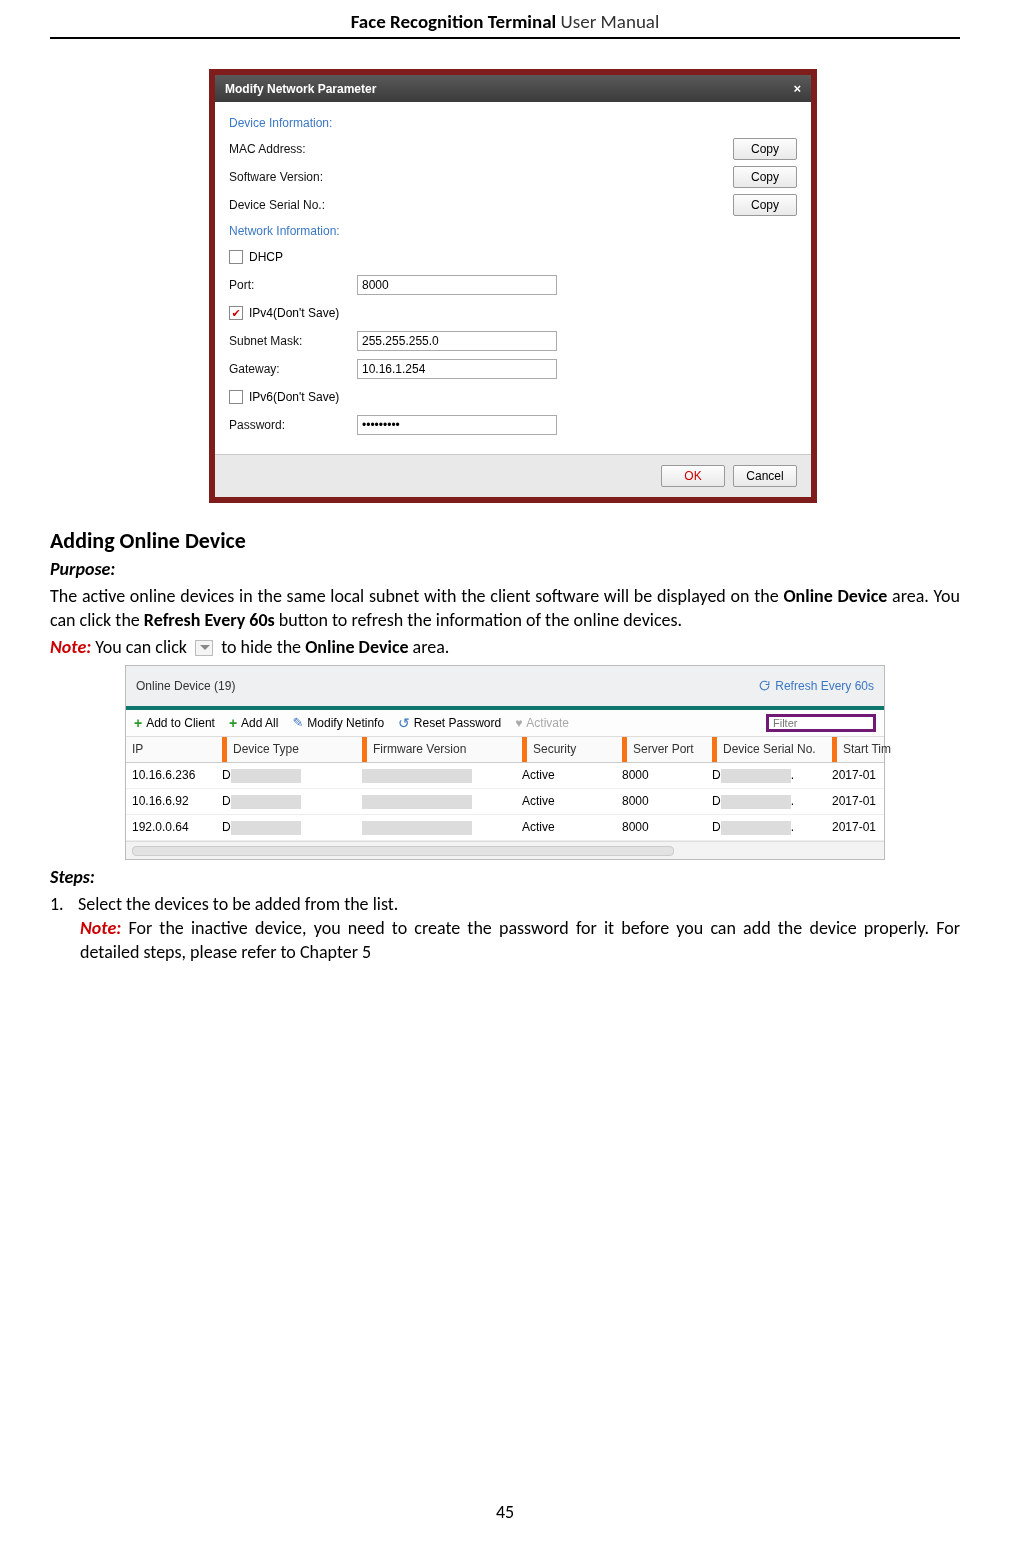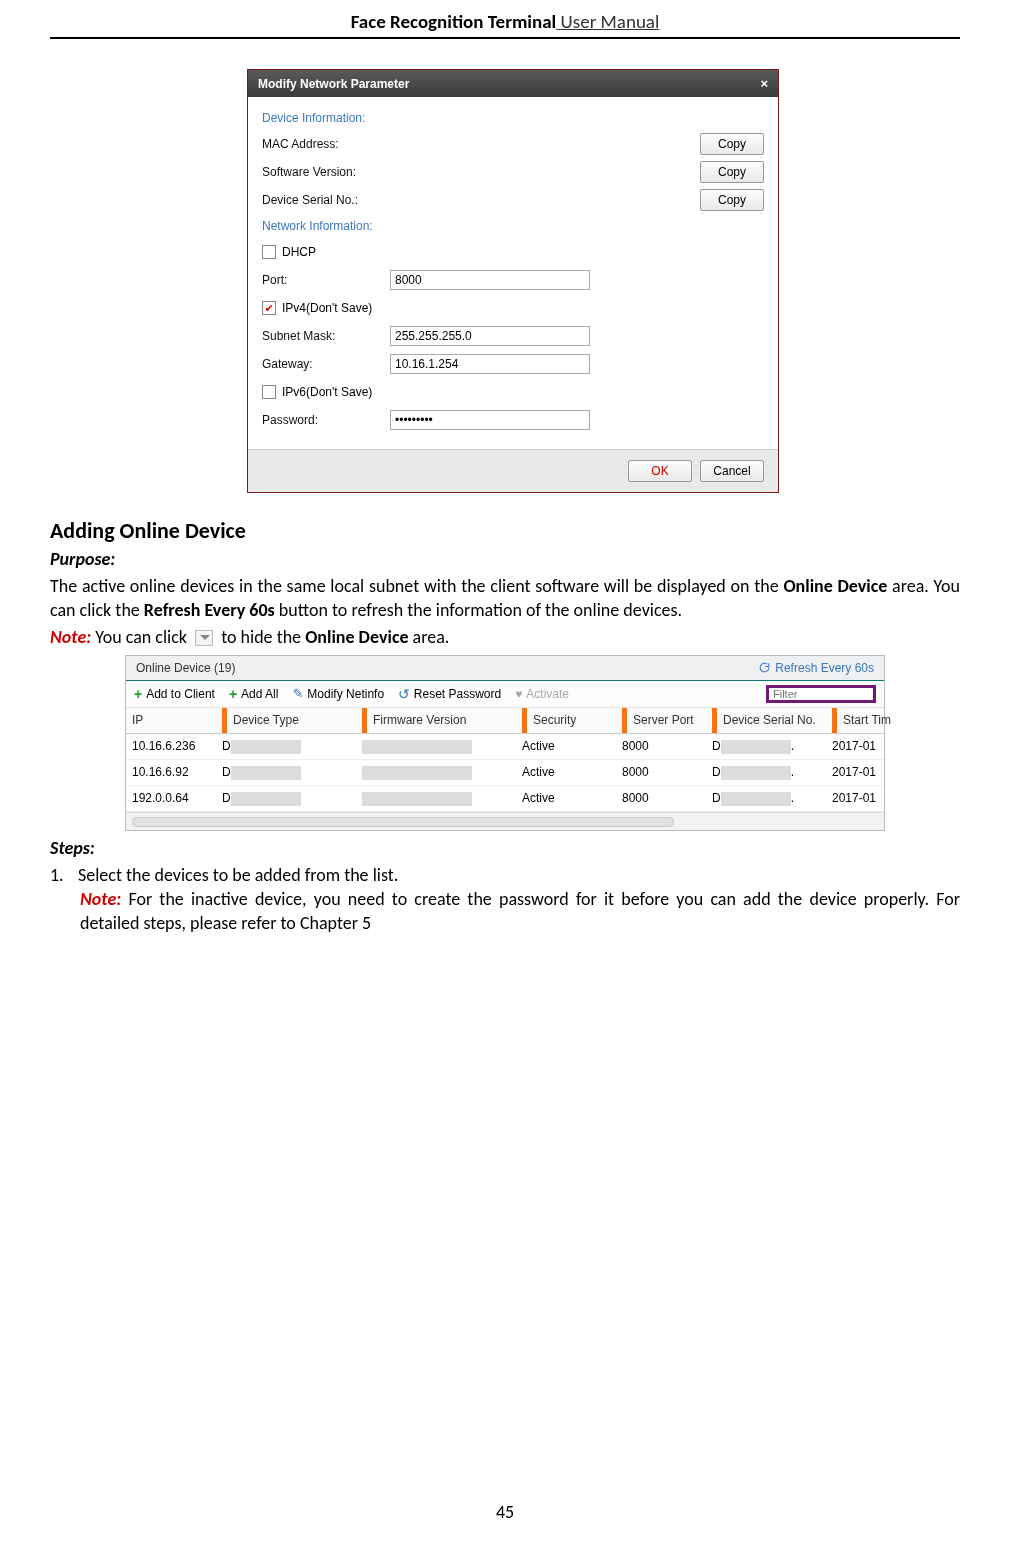--- a/index.html
+++ b/index.html
@@ -18,26 +18,26 @@
     position: relative;
   }
   .header {
     text-align: center;
     font-size: 19px;
     padding-bottom: 4px;
     border-bottom: 2px solid #000;
     margin-bottom: 30px;
   }
   .header .bold { font-weight: bold; }
-  .header .light { font-weight: normal; color: #333; text-decoration: underline; }
+  .header .light { font-weight: normal; color: #333; }
   
   .dialog-wrap { display: flex; justify-content: center; margin-bottom: 24px; }
   .dialog {
-    width: 532px;
-    border: 1px solid #7f1d1d;
+    width: 608px;
+    border: 6px solid #7f1d1d;
     background: #f0f0f0;
     font-family: Tahoma, Arial, sans-serif;
     font-size: 12px;
     margin-left: 16px;
   }
   .dialog-title {
     background: linear-gradient(#5a5a5a, #3a3a3a);
     color: #fff;
     padding: 6px 10px;
     display: flex;
@@ -88,22 +88,22 @@
     content: ""; position: absolute; left: 4px; top: 4px; width: 0; height: 0;
     border-left: 5px solid transparent; border-right: 5px solid transparent;
     border-top: 5px solid #888;
   }
   
   .tbl-wrap { display: flex; justify-content: center; margin: 6px 0 6px 0; }
   .odev {
     width: 760px; border: 1px solid #bbb; font-family: Tahoma, Arial; font-size: 12px;
   }
   .odev-title {
-    background: #eef0f2; border-bottom: 1px solid #0f766e;
-    padding: 5px 10px; display: flex; justify-content: space-between; color: #333; text-align: right;
+    background: #eef0f2; border-bottom: 4px solid #0f766e;
+    padding: 13px 10px; display: flex; justify-content: space-between; color: #333; text-align: right;
   }
   .re60 { color: #3b78c4; display: inline-flex; align-items: center; gap: 4px; cursor: pointer; }
   .re60 svg { width: 13px; height: 13px; }
   .odev-toolbar {
     background: #fdfdfd; border-bottom: 1px solid #ddd; padding: 4px 8px;
     display: flex; align-items: center; gap: 14px; font-size: 12px;
   }
   .tbtn { display: inline-flex; align-items: center; gap: 4px; cursor: pointer; }
   .tbtn.gray { color: #aaa; }
   .tplus { color: #2a9b2a; font-weight: bold; font-size: 14px; }

